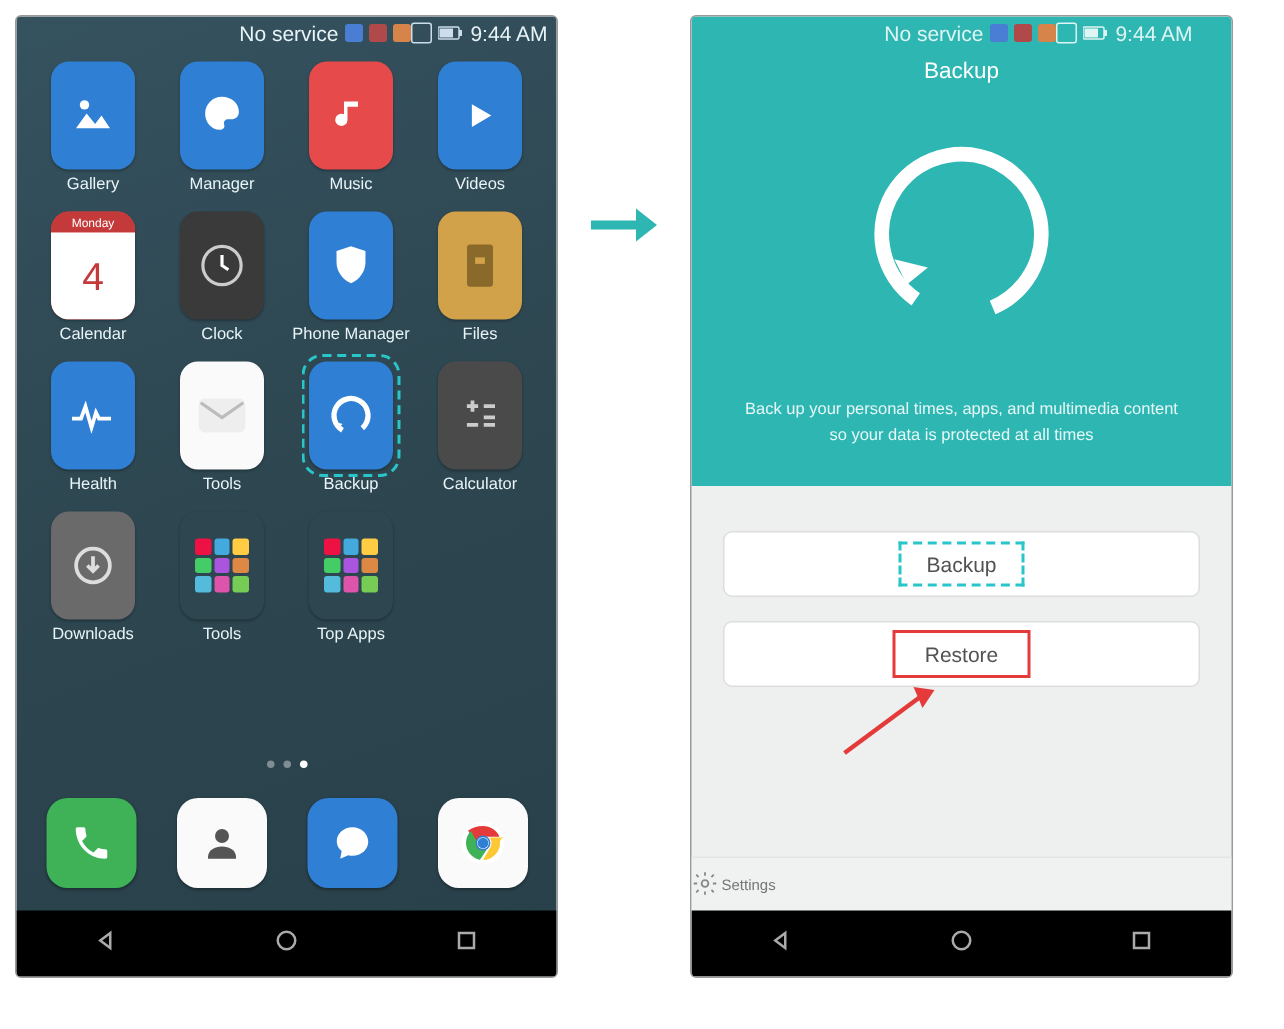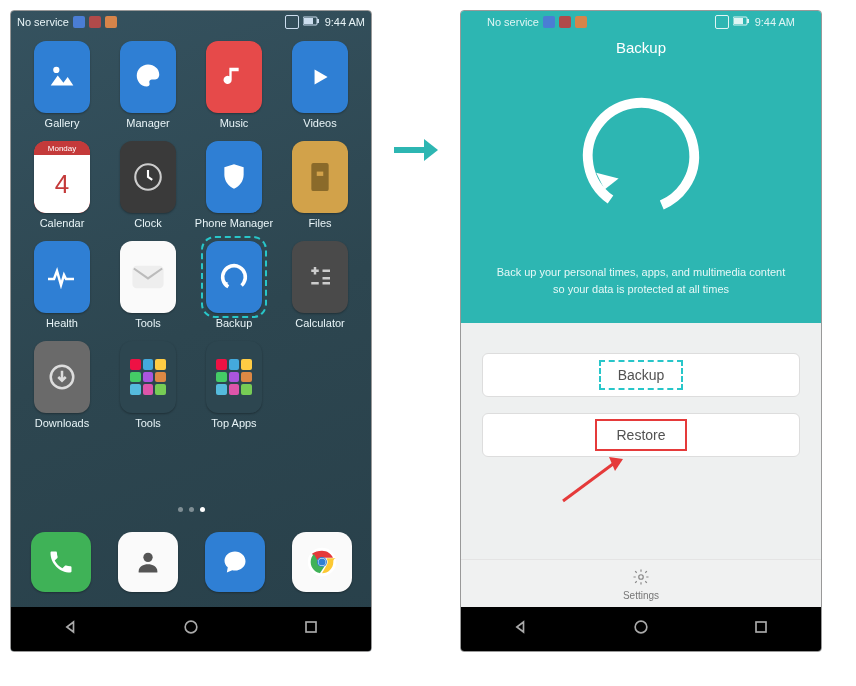--- a/index.html
+++ b/index.html
@@ -25,23 +25,23 @@
     width: 360px;
     height: 640px;
     background: linear-gradient(160deg,#35525f 0%,#2d4650 50%,#28404a 100%);
     display: flex;
     flex-direction: column;
   }
   .status-bar {
     height: 22px;
     display: flex;
     align-items: center;
-    justify-content: space-between;
+    justify-content: flex-end;
     padding: 0 6px;
-    font-size: 11px;
+    font-size: 14px;
     color: #e8f4f7;
   }
   .status-left { display:flex; align-items:center; gap:4px; }
   .status-right { display:flex; align-items:center; gap:4px; }
   .ind { width:12px; height:12px; display:inline-block; border-radius:2px; }
   .apps-grid {
     flex: 1;
     display: grid;
     grid-template-columns: repeat(4,1fr);
     grid-auto-rows: 100px;
@@ -156,21 +156,21 @@
     pointer-events:none;
   }
   .red-arrow {
     position:absolute;
     left: 98px;
     top: 132px;
     pointer-events:none;
   }
   .settings-row {
     display:flex;
-    flex-direction:column;
+    flex-direction:row;
     align-items:center;
     gap:2px;
     padding:8px 0 6px 0;
     font-size:10px;
     color:#777;
     border-top:1px solid #e4e4e4;
     background:#f0f1f1;
   }
 </style>
 </head>

